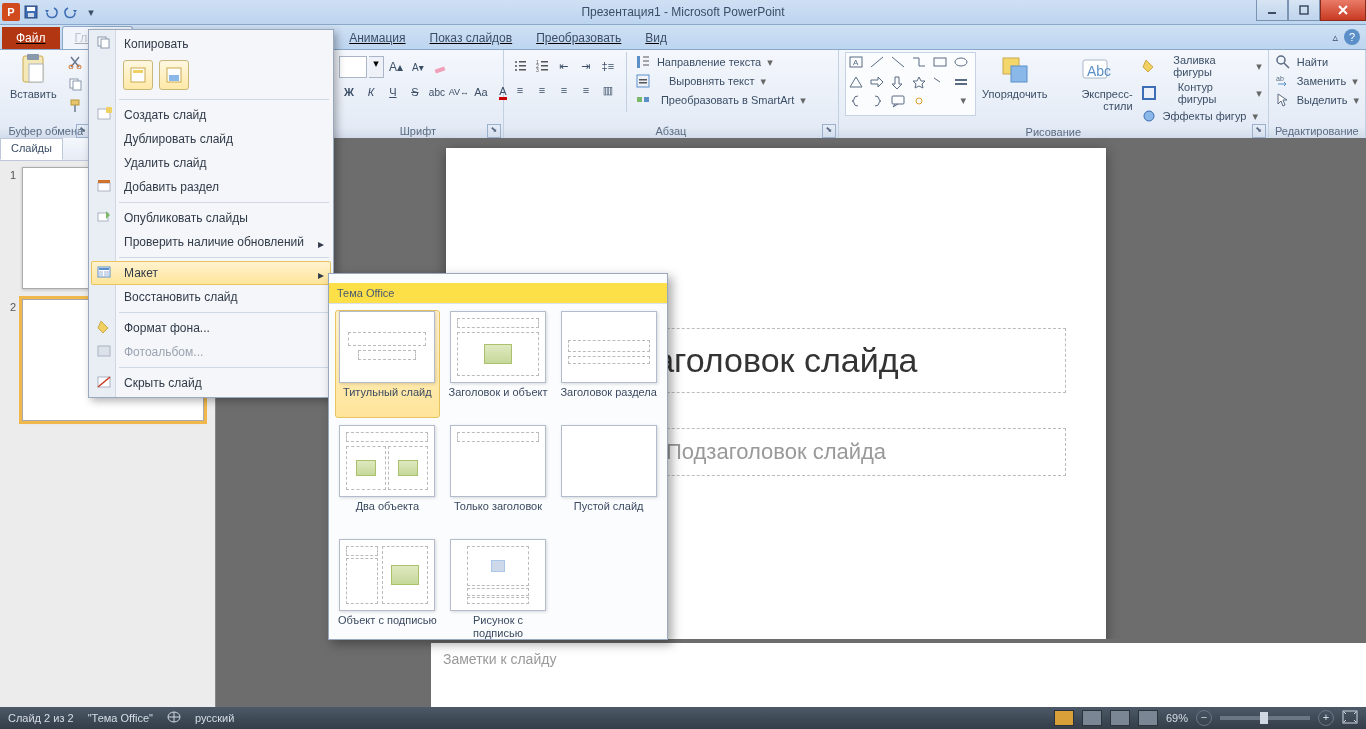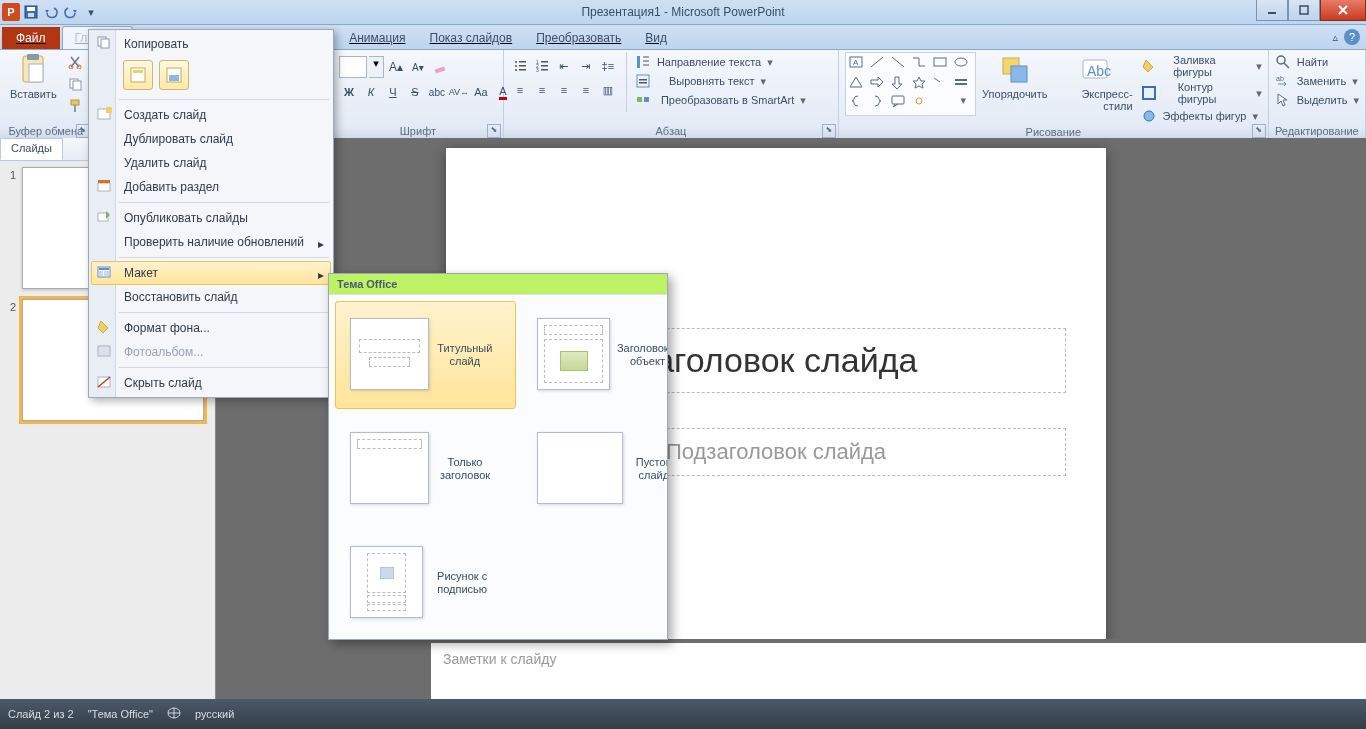--- a/index.html
+++ b/index.html
@@ -42,44 +42,44 @@
 .thumb-row{display:flex;gap:6px;margin-bottom:10px;}
 .thumb-num{width:12px;text-align:right;color:#555;font-size:11px;padding-top:2px;}
 .thumb{width:180px;height:120px;background:#fff;border:1px solid #aaa;box-shadow:0 1px 3px rgba(0,0,0,.2);}
 .thumb.selected{outline:3px solid #f0b74c;}
 .editor{flex:1;background:#6d6d6d;position:relative;overflow:hidden;}
 .slide{position:absolute;left:230px;top:10px;width:660px;height:500px;background:#fff;box-shadow:0 3px 12px rgba(0,0,0,.4);}
 .slide .title-ph{position:absolute;left:40px;right:40px;top:180px;border:1px dashed #bbb;padding:12px;text-align:center;font-size:34px;color:#333;}
 .slide .sub-ph{position:absolute;left:40px;right:40px;top:280px;border:1px dashed #bbb;padding:10px;text-align:center;font-size:22px;color:#999;}
 .notes{position:absolute;left:215px;right:0;bottom:0;height:48px;background:#fff;border-top:4px solid #6d6d6d;padding:8px 12px;color:#999;font-size:14px;}
 
-.statusbar{position:absolute;left:0;right:0;bottom:0;height:30px;background:linear-gradient(#4c5968,#343d48);color:#d5dde7;display:flex;align-items:center;font-size:11px;padding:0 8px;gap:14px;}
+.statusbar{position:absolute;left:0;right:0;bottom:0;height:22px;background:linear-gradient(#4c5968,#343d48);color:#d5dde7;display:flex;align-items:center;font-size:11px;padding:0 8px;gap:14px;}
 .statusbar .right{margin-left:auto;display:flex;align-items:center;gap:8px;}
 .view-btn{width:18px;height:14px;background:#7a8694;border:1px solid #2b323b;}
 .view-btn.active{background:#d9a03a;}
 .zoom-bar{width:90px;height:4px;background:#6a7684;position:relative;}
 .zoom-bar .knob{width:8px;height:12px;background:#cfd7e2;position:absolute;left:40px;top:-4px;}
 
 .ctx-menu{position:absolute;left:88px;top:29px;width:240px;background:#f4f6f9;border:1px solid #99a8bc;box-shadow:3px 3px 8px rgba(0,0,0,.3);z-index:50;padding:2px;}
 .ctx-menu .iconcol{position:absolute;left:0;top:0;bottom:0;width:26px;background:#e9edf4;border-right:1px solid #d0d8e4;}
 .ctx-item{position:relative;padding:4px 18px 4px 32px;color:#303a48;font-size:12px;cursor:default;border:1px solid transparent;border-radius:2px;margin:0;}
 .ctx-item.heading{font-weight:bold;color:#303a48;cursor:default;}
 .ctx-item .mi-icon{position:absolute;left:4px;top:2px;width:18px;height:18px;}
 .ctx-item.highlight{background:linear-gradient(#fff2cf,#ffe59a);border:1px solid #e7c45e;}
 .ctx-item .arrow{position:absolute;right:6px;top:6px;color:#303a48;}
 .ctx-item.disabled{color:#9aa4b2;}
 .ctx-sep{height:1px;background:#d0d8e4;margin:3px 2px 3px 28px;}
 .paste-opts{display:flex;gap:6px;padding:4px 0 6px 32px;}
 .paste-opt{width:28px;height:28px;border:1px solid #c7b87a;background:linear-gradient(#fff7e0,#ffe9a8);border-radius:3px;display:flex;align-items:center;justify-content:center;}
 
 .layout-fly{position:absolute;left:328px;top:273px;width:338px;height:365px;background:#fbfcfe;border:1px solid #99a8bc;box-shadow:4px 4px 10px rgba(0,0,0,.35);z-index:60;}
-.layout-fly .hdr{background:#bef264;padding:4px 8px;color:#4a5a72;font-weight:bold;font-size:11px;border-bottom:1px solid #dbe2ee;}
+.layout-fly .hdr{background:#fde047;padding:4px 8px;color:#4a5a72;font-weight:normal;font-size:11px;border-bottom:1px solid #dbe2ee;margin-top:9px;}
 .layout-grid{padding:6px;display:grid;grid-template-columns:repeat(3,1fr);gap:6px;overflow:auto;height:336px;}
 .layout-grid::-webkit-scrollbar{width:16px;background:#e9edf4;}
-.layout-cell{display:flex;flex-direction:row;align-items:center;border:1px solid transparent;padding:14px;border-radius:3px;}
+.layout-cell{display:flex;flex-direction:column;align-items:center;border:1px solid transparent;padding:0;border-radius:3px;}
 .layout-cell.selected{background:linear-gradient(#fff2cf,#ffe59a);border:1px solid #e7c45e;}
 .layout-cell.hover{background:linear-gradient(#fff6e0,#ffedbb);border:1px solid #e7c45e;}
 .layout-thumb{width:94px;height:70px;background:#fff;border:1px solid #b2bccc;box-shadow:1px 1px 3px rgba(0,0,0,.15);position:relative;margin-bottom:3px;}
 .layout-cell .lbl{text-align:center;font-size:11px;color:#3b4a60;line-height:1.15;min-height:26px;}
 .lt-title{position:absolute;left:8px;right:8px;top:20px;height:12px;border:1px dashed #bbb;}
 .lt-sub{position:absolute;left:18px;right:18px;top:38px;height:8px;border:1px dashed #bbb;}
 .lt-head{position:absolute;left:6px;right:6px;top:6px;height:8px;border:1px dashed #bbb;}
 .lt-body{position:absolute;left:6px;right:6px;top:20px;bottom:6px;border:1px dashed #bbb;}
 .lt-half-l{position:absolute;left:6px;top:20px;bottom:6px;width:38px;border:1px dashed #bbb;}
 .lt-half-r{position:absolute;right:6px;top:20px;bottom:6px;width:38px;border:1px dashed #bbb;}
@@ -455,20 +455,36 @@
 </div>
 
 <div class="statusbar">
   <span>Слайд 2 из 2</span>
   <span>"Тема Office"</span>
   <span><svg width="14" height="12">
         <ellipse cx="7" cy="6" rx="6" ry="5" fill="none" stroke="#cfd7e2"></ellipse>
         <path d="M7 1 v10 M1 6 h12" stroke="#cfd7e2"></path>
       </svg></span>
   <span>русский</span>
+  <div class="right">
+    <div class="view-btn active"></div>
+    <div class="view-btn"></div>
+    <div class="view-btn"></div>
+    <div class="view-btn"></div>
+    <span>69%</span>
+    <span style="width:14px;height:14px;border:1px solid #6a7684;border-radius:50%;text-align:center;line-height:12px;">−</span>
+    <div class="zoom-bar">
+        <div class="knob"></div>
+      </div>
+    <span style="width:14px;height:14px;border:1px solid #6a7684;border-radius:50%;text-align:center;line-height:12px;">+</span>
+    <span><svg width="16" height="14">
+          <rect x="1" y="1" width="14" height="12" fill="none" stroke="#cfd7e2"></rect>
+          <path d="M4 4 l-2 -2 M12 4 l2 -2 M4 10 l-2 2 M12 10 l2 2" stroke="#cfd7e2"></path>
+        </svg></span>
+  </div>
 </div>
 
 <div class="ctx-menu">
   <div class="iconcol"></div>
   <div class="ctx-item"><span class="mi-icon"><svg width="16" height="16">
           <rect x="2" y="2" width="8" height="9" fill="#fff" stroke="#8a98ac"></rect>
           <rect x="5" y="4" width="8" height="9" fill="#fff" stroke="#8a98ac"></rect>
         </svg></span><span>Копировать</span></div>
   <div class="paste-opts">
     <div class="paste-opt">
@@ -537,20 +553,27 @@
       <div class="layout-thumb">
           <div class="lt-head"></div>
           <div class="lt-body" style="display:flex;align-items:center;justify-content:center">
             <div class="mini-content"></div>
           </div>
         </div>
       <div class="lbl">Заголовок и объект</div>
     </div>
     <div class="layout-cell">
       <div class="layout-thumb">
+          <div style="position:absolute;left:6px;right:6px;top:28px;height:10px;border:1px dashed #bbb"></div>
+          <div style="position:absolute;left:6px;right:6px;top:44px;height:6px;border:1px dashed #bbb"></div>
+        </div>
+      <div class="lbl">Заголовок раздела</div>
+    </div>
+    <div class="layout-cell">
+      <div class="layout-thumb">
           <div class="lt-head"></div>
           <div class="lt-half-l" style="display:flex;align-items:center;justify-content:center">
             <div class="mini-content" style="width:18px;height:14px"></div>
           </div>
           <div class="lt-half-r" style="display:flex;align-items:center;justify-content:center">
             <div class="mini-content" style="width:18px;height:14px"></div>
           </div>
         </div>
       <div class="lbl">Два объекта</div>
     </div>

